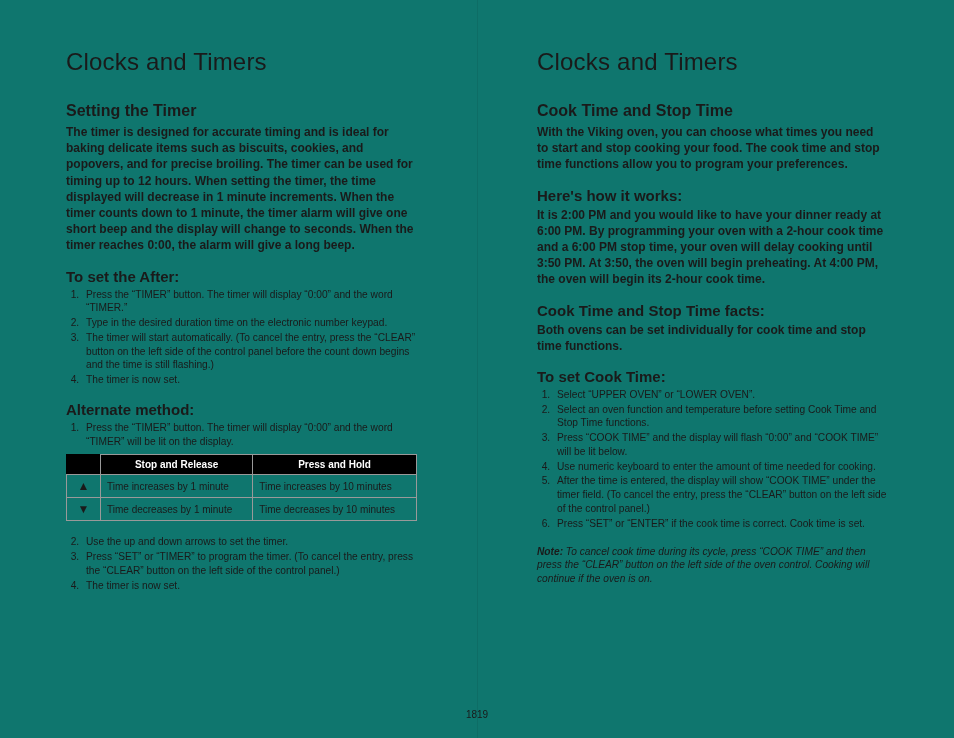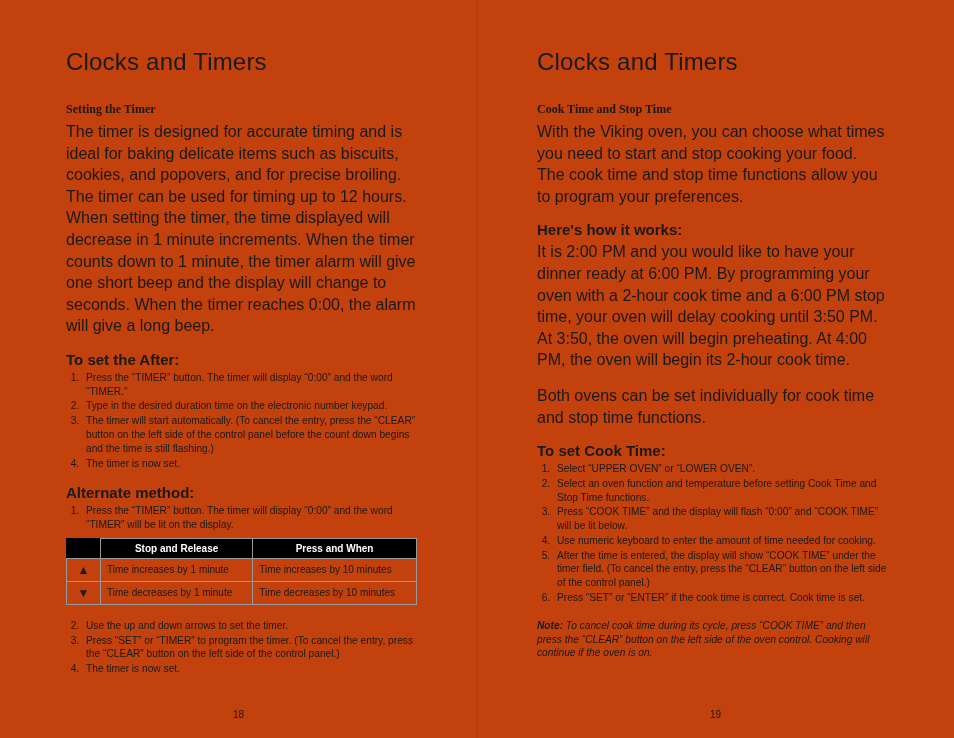--- a/index.html
+++ b/index.html
@@ -15,48 +15,47 @@
   .pages {
     display: flex;
     position: absolute;
     top: 0; left: 0; right: 0;
     height: 100%;
     background: #fff;
   }
   .page {
     width: 50%;
     height: 100%;
-    background: #c2410c;
+    background: #0f766e;
     position: relative;
     padding: 48px 60px 0 66px;
   }
   .page.right { padding: 48px 66px 0 60px; }
   .gutter {
     position: absolute;
     top: 0; bottom: 0;
     left: 50%;
     width: 1px;
     background: linear-gradient(to right, rgba(0,0,0,0.04), rgba(0,0,0,0.08), rgba(0,0,0,0.04));
   }
   .page-title {
     font-size: 24px;
     font-weight: 300;
     letter-spacing: 0.2px;
     margin-bottom: 26px;
   }
   .section-heading {
+    font-size: 16px;
+    font-weight: 700;
+    margin-bottom: 4px;
+  }
+  .body-text {
     font-size: 12px;
-    font-weight: 700;
-    margin-bottom: 4px;
-    font-family: Liberation Serif, serif;
-  }
-  .body-text {
-    font-size: 16px;
     line-height: 1.35;
-    font-weight: 400;
+    font-weight: 700;
     margin-bottom: 14px;
   }
   .bold-label {
     font-size: 15px;
     font-weight: 700;
     margin-bottom: 3px;
   }
   ol.steps {
     font-size: 10.2px;
     line-height: 1.35;
@@ -107,22 +106,22 @@
   }
   .side-tab.left { left: 0; transform: rotate(180deg); }
   .side-tab.right { right: 0; }
   
   .page-number {
     position: absolute;
     bottom: 18px;
     font-size: 10px;
     font-weight: 400;
   }
-  .page-number.left { left: 0; right: 0; text-align: center; }
-  .page-number.right { left: 0; right: 0; text-align: center; }
+  .page-number.left { left: 0; right: 0; text-align: right; }
+  .page-number.right { left: 0; right: 0; }
 </style>
 </head>
 <body>
 
 <div class="side-tab left">Product Controls</div>
 <div class="side-tab right">Product Controls</div>
 
 <div class="pages">
 
   <div class="page left">
@@ -141,21 +140,21 @@
     <div class="bold-label">Alternate method:</div>
     <ol class="steps" style="margin-bottom:6px;">
       <li>Press the “TIMER” button. The timer will display “0:00” and the word “TIMER” will be lit on the display.</li>
     </ol>
 
     <table class="arrow-table">
       <tbody>
           <tr>
         <th style="background:#000;border-left-color:#000;border-top-color:#000;"></th>
         <th>Stop and Release</th>
-        <th>Press and When</th>
+        <th>Press and Hold</th>
       </tr>
       <tr>
         <td class="icon-cell">▲</td>
         <td>Time increases by 1 minute</td>
         <td>Time increases by 10 minutes</td>
       </tr>
       <tr>
         <td class="icon-cell">▼</td>
         <td>Time decreases by 1 minute</td>
         <td>Time decreases by 10 minutes</td>
@@ -173,20 +172,21 @@
   </div>
 
   <div class="page right">
     <div class="page-title">Clocks and Timers</div>
     <div class="section-heading">Cook Time and Stop Time</div>
     <div class="body-text">With the Viking oven, you can choose what times you need to start and stop cooking your food. The cook time and stop time functions allow you to program your preferences.</div>
 
     <div class="bold-label">Here's how it works:</div>
     <div class="body-text">It is 2:00 PM and you would like to have your dinner ready at 6:00 PM. By programming your oven with a 2-hour cook time and a 6:00 PM stop time, your oven will delay cooking until 3:50 PM. At 3:50, the oven will begin preheating. At 4:00 PM, the oven will begin its 2-hour cook time.</div>
 
+    <div class="bold-label">Cook Time and Stop Time facts:</div>
     <div class="body-text">Both ovens can be set individually for cook time and stop time functions.</div>
 
     <div class="bold-label">To set Cook Time:</div>
     <ol class="steps">
       <li>Select “UPPER OVEN” or “LOWER OVEN”.</li>
       <li>Select an oven function and temperature before setting Cook Time and Stop Time functions.</li>
       <li>Press “COOK TIME” and the display will flash “0:00” and “COOK TIME” will be lit below.</li>
       <li>Use numeric keyboard to enter the amount of time needed for cooking.</li>
       <li>After the time is entered, the display will show “COOK TIME” under the timer field. (To cancel the entry, press the “CLEAR” button on the left side of the control panel.)</li>
       <li>Press “SET” or “ENTER” if the cook time is correct. Cook time is set.</li>

